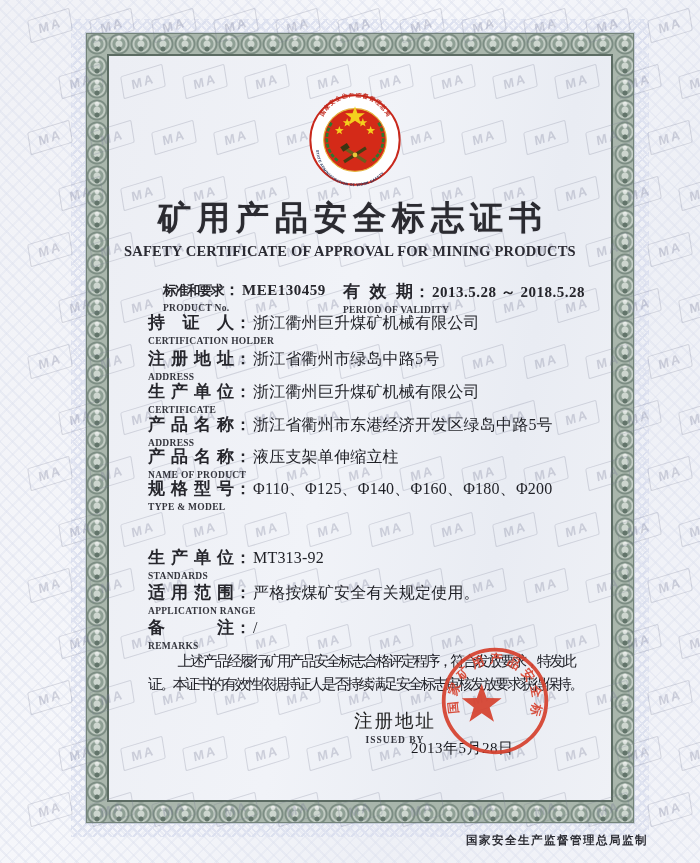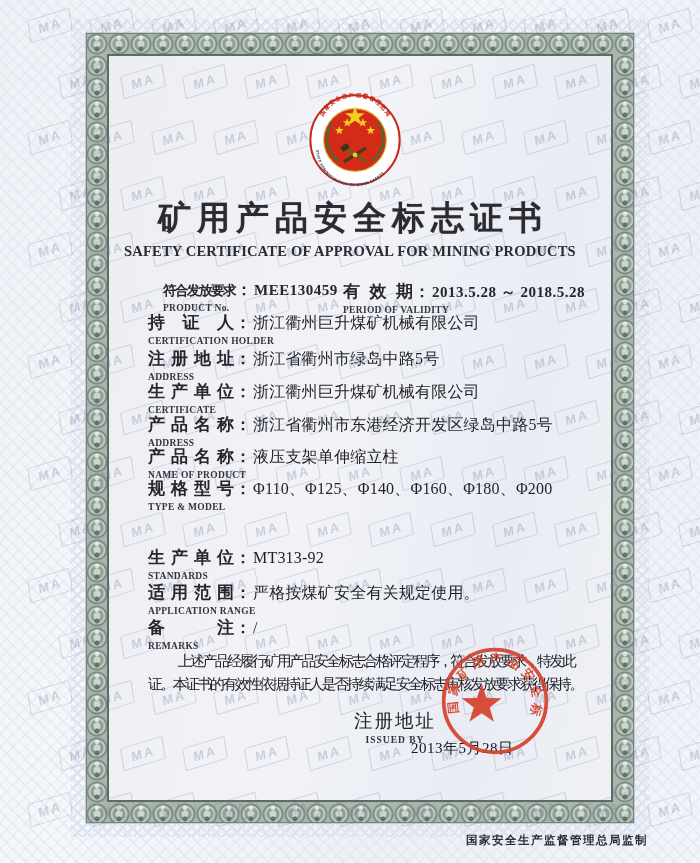--- a/index.html
+++ b/index.html
@@ -300,21 +300,21 @@
     <text font-size="4.9" font-weight="bold" fill="#25355c" letter-spacing="0.35" font-family="Liberation Sans, DejaVu Sans, sans-serif">
       <textPath href="#arcBot" startOffset="18">STATE ADMINISTRATION OF WORK SAFETY</textPath>
     </text>
   </svg>
 
   <div class="txt title">矿用产品安全标志证书</div>
   <div class="txt subtitle">SAFETY CERTIFICATE OF APPROVAL FOR MINING PRODUCTS</div>
 
   <div class="row1-left">
     <div>
-      <span class="small-label">符合发放要求</span><span class="colon">：</span><span class="small-value">MEE130459</span>
+      <span class="small-label">标准和要求</span><span class="colon">：</span><span class="small-value">MEE130459</span>
     </div>
     <div class="sub">PRODUCT No.</div>
   </div>
   <div class="row1-right">
     <div>
       <span class="vlabel">有效期</span><span class="colon">：</span><span class="small-value">2013.5.28 ～ 2018.5.28</span>
     </div>
     <div class="sub">PERIOD OF VALIDITY</div>
   </div>
 

